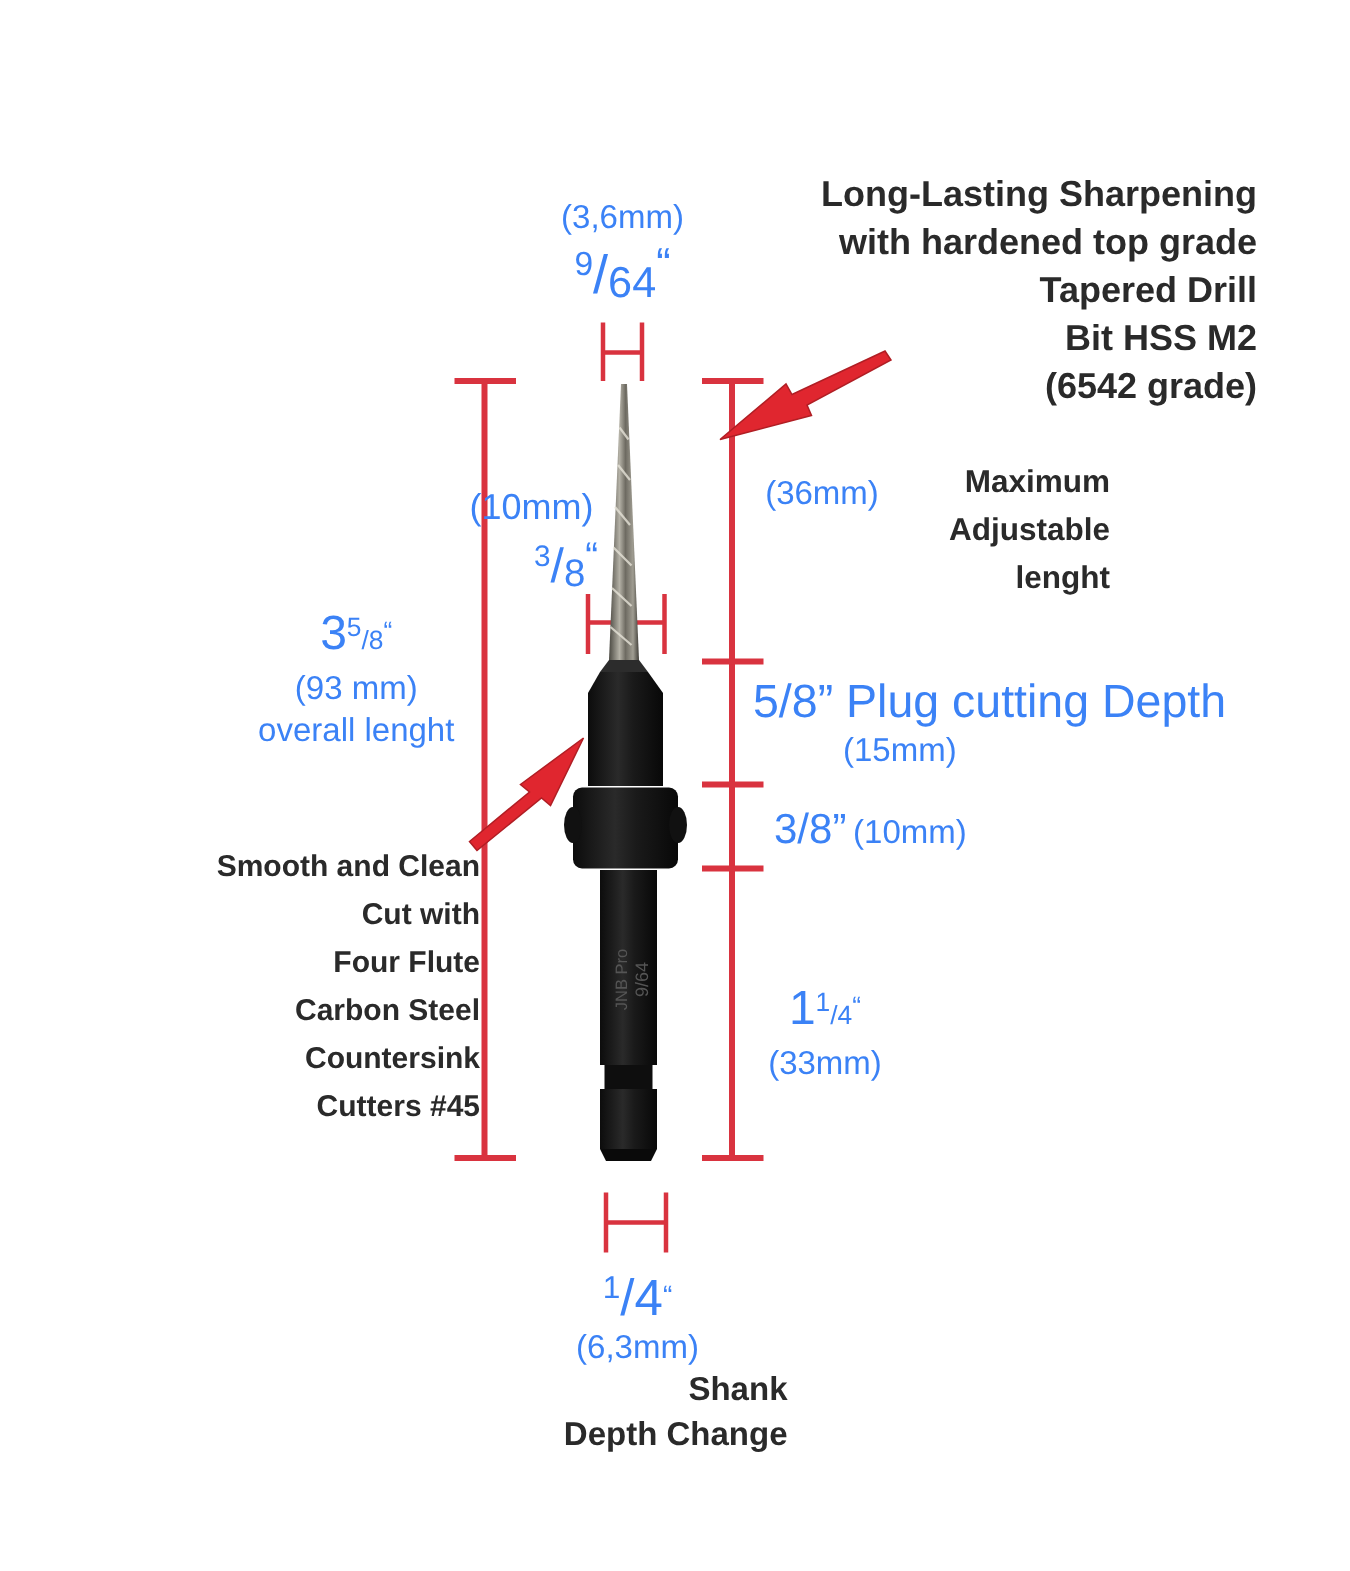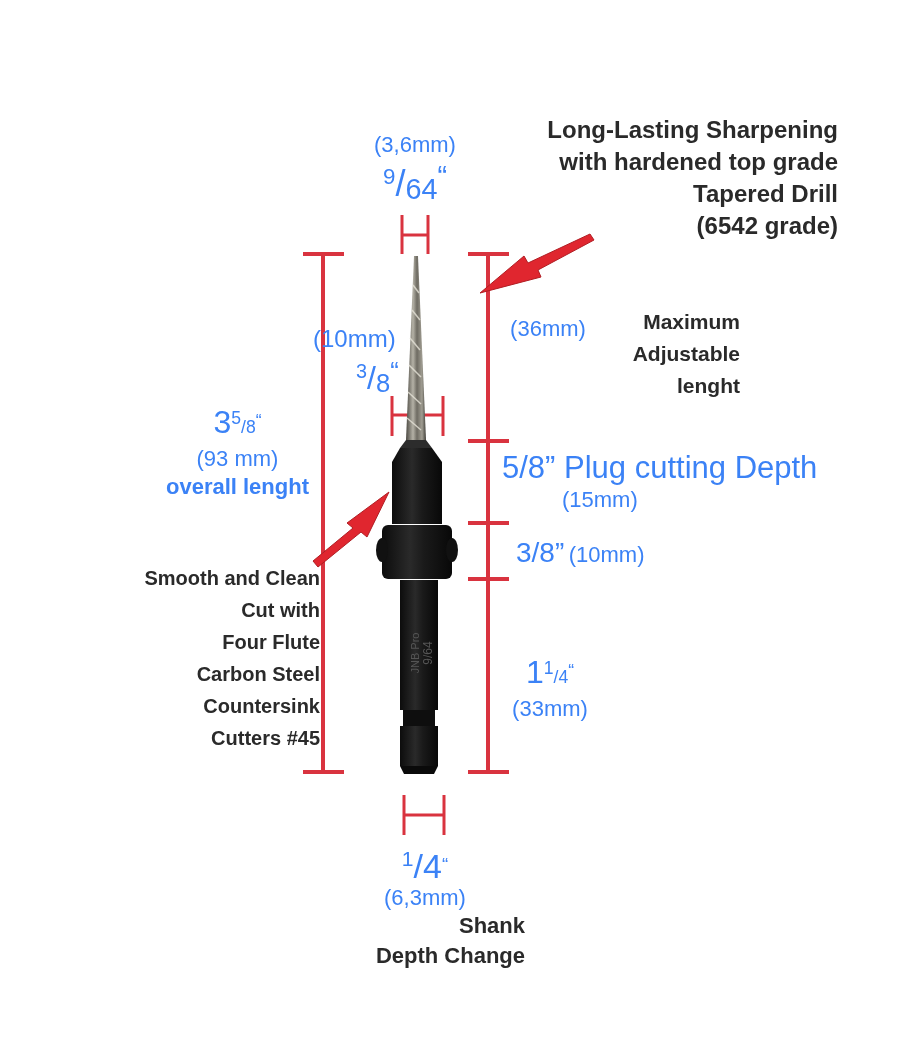--- a/index.html
+++ b/index.html
@@ -116,20 +116,21 @@
   <div style="font-size:22px; line-height:26px;">(3,6mm)</div>
   <div style="font-size:36px; line-height:32px; margin-top:2px;">
     <span class="sup">9</span><span class="slash">/</span><span class="sub" style="font-size:0.8em;">64</span><span class="quote">“</span>
   </div>
 </div>
 
 <div class="abs bold" style="left:498px; top:114px; width:340px; font-size:24px; line-height:32px;">
   <div>Long-Lasting Sharpening</div>
   <div>with hardened top grade</div>
   <div>Tapered Drill</div>
+  <div>Bit HSS M2</div>
   <div>(6542 grade)</div>
 </div>
 
 <div class="abs reg" style="left:313px; top:325px; font-size:24px; line-height:28px;">(10mm)</div>
 <div class="abs reg" style="left:356px; top:353px; font-size:32px; line-height:36px;">
   <span class="sup">3</span><span class="slash">/</span><span class="sub" style="font-size:0.8em;">8</span><span class="quote">“</span>
 </div>
 
 <div class="abs reg center" style="left:498px; top:316px; width:100px;">
   <div style="font-size:22px; line-height:26px;">(36mm)</div>
@@ -138,21 +139,21 @@
   <div>Maximum</div>
   <div>Adjustable</div>
   <div>lenght</div>
 </div>
 
 <div class="abs reg center" style="left:150px; top:400px; width:175px;">
   <div style="font-size:32px; line-height:36px;">
     <span>3</span><span style="font-size:0.55em; vertical-align:0.5em;">5</span><span style="font-size:0.55em;">/</span><span style="font-size:0.55em;">8</span><span class="quote" style="font-size:0.55em;">“</span>
   </div>
   <div style="font-size:22px; line-height:28px;">(93 mm)</div>
-  <div style="font-size:22px; line-height:28px;font-weight:bold;">overall lenght</div>
+  <div style="font-size:22px; line-height:28px;">overall lenght</div>
 </div>
 
 <div class="abs reg" style="left:502px; top:450px; font-size:31px; line-height:36px; white-space:nowrap;">5/8” Plug cutting Depth</div>
 <div class="abs reg" style="left:562px; top:487px; font-size:22px; line-height:26px;">(15mm)</div>
 
 <div class="abs reg" style="left:516px; top:537px; white-space:nowrap;">
   <span style="font-size:28px;">3/8”</span>
   <span style="font-size:22px;">(10mm)</span>
 </div>
 

